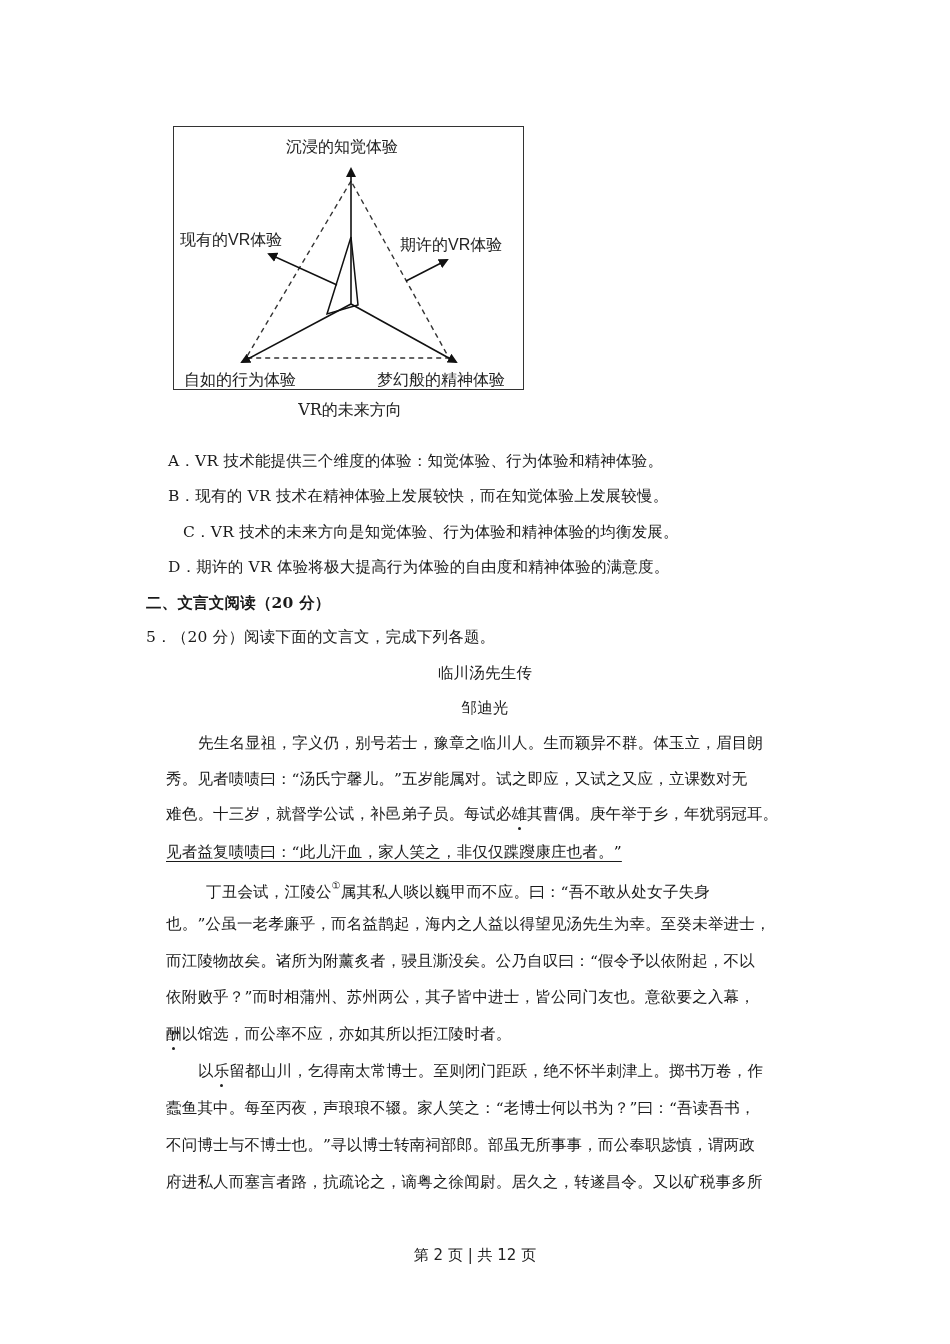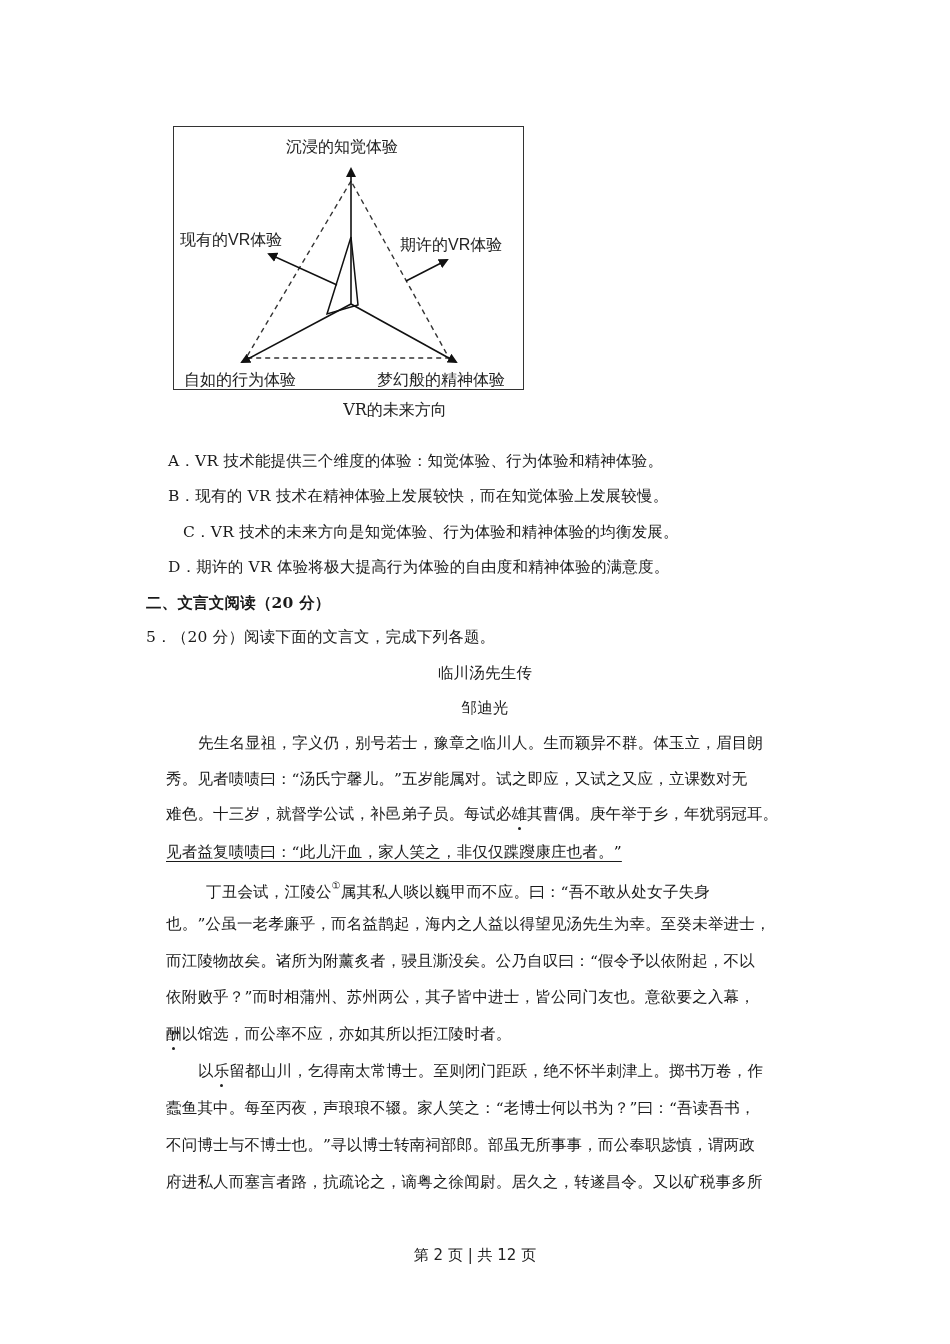--- a/index.html
+++ b/index.html
@@ -4,21 +4,21 @@
 <style>
   html, body { margin: 0; padding: 0; background: #ffffff; }
   body { width: 950px; height: 1344px; position: relative; overflow: hidden;
          font-family: "DejaVu Serif", "Liberation Serif", serif; color: #1a1a1a; }
   .figure { position: absolute; left: 173px; top: 126px; width: 351px; height: 264px;
             border: 1.5px solid #333; box-sizing: border-box; }
   .figure svg { position: absolute; left: 0; top: 0; }
   .fig-label { position: absolute; font-family: Liberation Sans, sans-serif; font-size: 16px;
                color: #222; white-space: nowrap; line-height: 1; }
   .fig-caption { position: absolute; left: 0; width: 700px; top: 400px; text-align: center;
-                 font-family: "DejaVu Serif", serif; font-size: 16px; color: #222; margin-left: 45px; }
+                 font-family: "DejaVu Serif", serif; font-size: 16px; color: #222; }
   .line { position: absolute; font-size: 15.5px; white-space: nowrap; line-height: 1; letter-spacing: 0.2px; }
   .option { left: 168px; }
   .section { left: 146px; font-weight: bold; }
   .q { left: 146px; }
   .center { left: 0; width: 950px; text-align: center; padding-left: 20px; box-sizing: border-box; }
   .para { left: 166px; }
   .underline { text-decoration: underline; text-underline-offset: 4px; }
   .dot { position: relative; }
   .dot::after { content: ""; position: absolute; left: 50%; bottom: -7px; width: 3px; height: 3px;
                 margin-left: -1.5px; background: #222; border-radius: 50%; }

